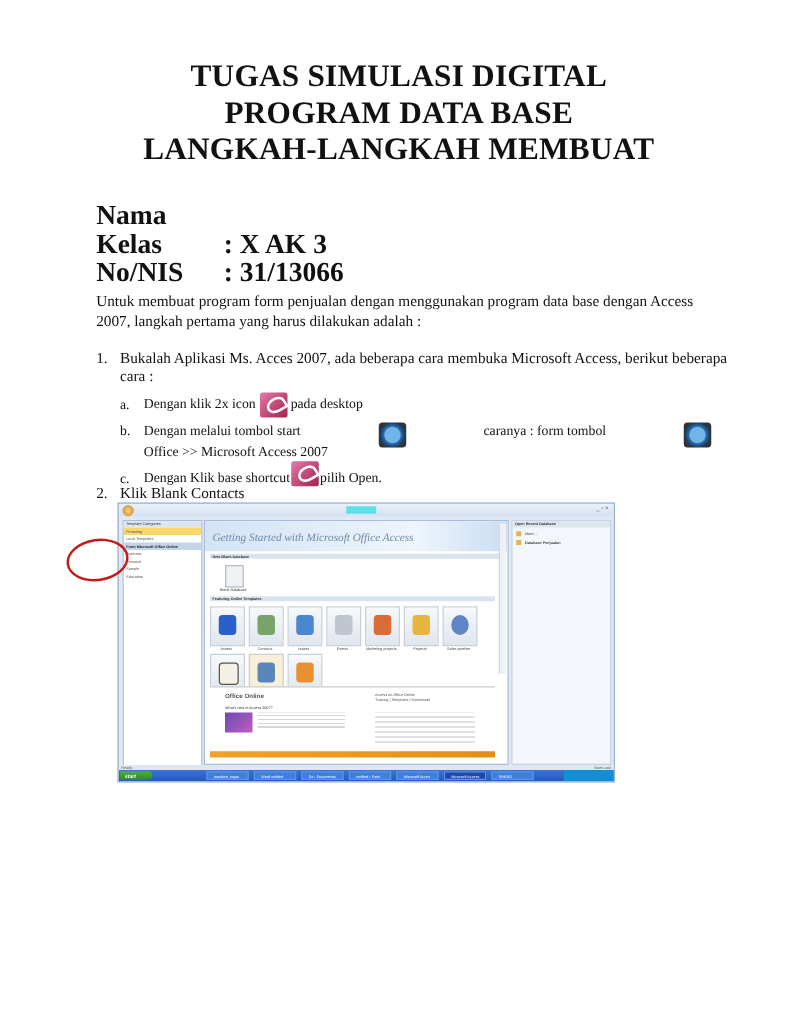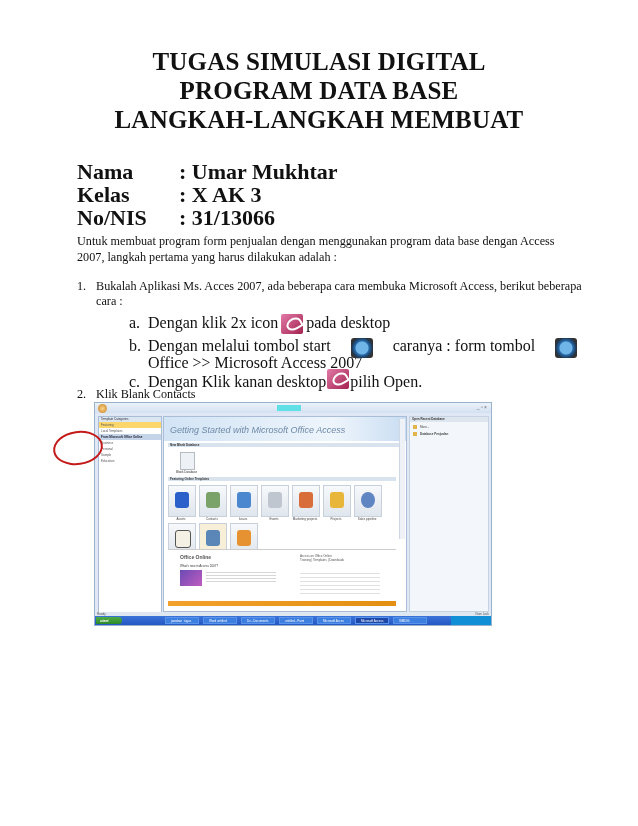--- a/index.html
+++ b/index.html
@@ -8,38 +8,38 @@
   .title { position:absolute; left:0; width:638px; text-align:center;
            font-weight:bold; font-size:25px; line-height:29px; top:47px; letter-spacing:0.2px; }
   .title div { height:29px; }
   .info { position:absolute; left:77px; top:160px; font-weight:bold; font-size:22px; line-height:23px; }
   .info .row { display:flex; height:23px; }
   .info .lbl { width:102px; }
   .para { position:absolute; left:77px; top:233px; width:495px; font-size:12.2px; line-height:16px; text-align:left; }
   .list { position:absolute; left:77px; font-size:12.2px; line-height:15px; }
   .num { position:absolute; left:0; }
   .txt { position:absolute; left:19px; }
-  .sub { position:absolute; font-size:16px; line-height:15px;margin-left:33px; }
+  .sub { position:absolute; font-size:11px; line-height:15px; }
   .icn { display:inline-block; vertical-align:middle; position:relative; }
   .access-icon { width:22px; height:20px; background:linear-gradient(135deg,#e27aa8,#a3224f); border-radius:2px; position:relative; margin:0 3px; }
   .access-icon::after { content:""; position:absolute; left:5px; top:4px; width:12px; height:8px; border:2px solid #fff; border-radius:50% 50% 0 50%; transform:rotate(-30deg); }
   .start-icon { width:22px; height:20px; background:radial-gradient(circle at 50% 50%, #6fb5e8 0 6px, #2a6aa8 7px, #1b3c5e 10px, #333 11px); border-radius:3px; margin:0 3px; }
   
   .shot { position:absolute; left:94px; top:402px; width:396px; height:222px; background:#dfe8f4; border:1px solid #9bb2cc; overflow:hidden; font-family:"Liberation Sans", sans-serif; }
   .s-titlebar { position:absolute; left:0; top:0; width:396px; height:10px; background:linear-gradient(#eaf1fa,#d4e1f1); }
   .s-office-btn { position:absolute; left:3px; top:1px; width:9px; height:9px; border-radius:50%; background:radial-gradient(#f9d48a,#c97f1d); }
   .s-title-hl { position:absolute; left:182px; top:2px; width:24px; height:6px; background:#5ee0e6; }
   .s-winbtns { position:absolute; right:4px; top:1px; font-size:5px; color:#666; }
   .s-sidebar { position:absolute; left:3px; top:13px; width:62px; height:196px; background:#fff; border:1px solid #a9bdd6; }
   .s-side-hd { height:5px; background:#dce6f2; font-size:3px; padding-left:2px; color:#333; }
   .s-side-item { height:6px; font-size:3px; padding-left:2px; color:#555; line-height:6px; }
   .s-side-sel { background:#fbd66b; }
   .s-side-group { background:#c5d5e9; color:#223; font-weight:bold; }
   .s-main { position:absolute; left:68px; top:13px; width:242px; height:194px; background:#fff; border:1px solid #a9bdd6; }
-  .s-banner { height:24px; background:linear-gradient(90deg,#d2e4f5,#eef5fc 70%,#c9ddf2); font-style:italic; color:#6f8aa8; font-size:9px; line-height:26px; padding-left:6px; }
+  .s-banner { height:24px; background:linear-gradient(90deg,#d2e4f5,#eef5fc 70%,#c9ddf2); font-style:italic; color:#6f8aa8; font-size:9px; line-height:26px; padding-left:6px;font-family:Liberation Serif, serif; }
   .s-sec { height:4px; background:#d9e3ee; margin:2px 4px 0; font-size:3px; font-weight:bold; color:#333; padding-left:2px; }
   .s-blank { position:absolute; left:16px; top:35px; width:13px; height:16px; background:#eef1f5; border:1px solid #b5bcc6; }
   .s-blank-lbl { position:absolute; left:12px; top:53px; font-size:3px; color:#333; }
   .s-circle { position:absolute; left:53px; top:431px; width:46px; height:30px; border:2px solid #c41a1a; border-radius:50%; transform:rotate(-8deg); }
   .s-tiles { position:absolute; left:4px; top:68px; }
   .tile { position:absolute; width:26px; height:30px; background:linear-gradient(#f7f9fb,#dfe6ed); border:1px solid #c8d1db; }
   .tile span { position:absolute; left:6px; top:6px; width:14px; height:16px; border-radius:3px; }
   .tile-lbl { position:absolute; font-size:3px; color:#444; width:26px; text-align:center; }
   .s-scroll { position:absolute; left:235px; top:2px; width:5px; height:120px; background:#eef2f6; border-left:1px solid #cfd8e2; }
   .s-online { position:absolute; left:4px; top:132px; width:228px; height:56px; background:#fff; border-top:1px solid #ccc; }
@@ -66,21 +66,20 @@
 
 <div class="title">
   <div>TUGAS SIMULASI DIGITAL</div>
   <div>PROGRAM DATA BASE</div>
   <div>LANGKAH-LANGKAH MEMBUAT</div>
 </div>
 
 <div class="info">
   <div class="row">
     <span class="lbl">Nama</span>
-    <span>: Umar Mukhtar</span>
   </div>
   <div class="row">
     <span class="lbl">Kelas</span>
     <span>: X AK 3</span>
   </div>
   <div class="row">
     <span class="lbl">No/NIS</span>
     <span>: 31/13066</span>
   </div>
 </div>
@@ -91,31 +90,31 @@
   <span class="num">1.</span>
   <span class="txt" style="width:476px;white-space:nowrap;">Bukalah Aplikasi Ms. Acces 2007, ada beberapa cara membuka Microsoft Access, berikut beberapa</span>
   <span class="txt" style="top:15px;">cara :</span>
 </div>
 
 <div class="sub" style="left:96px;top:314px;">
   <span style="display:inline-block;width:19px;">a.</span><span>Dengan klik 2x icon</span><span class="icn access-icon"></span><span>pada desktop</span>
 </div>
 
 <div class="sub" style="left:96px;top:338px;width:476px;">
-  <div style="display:flex;justify-content:flex-start;white-space:nowrap;gap:17px;">
+  <div style="display:flex;justify-content:space-between;white-space:nowrap;gap:17px;">
     <span><span style="display:inline-block;width:19px;">b.</span><span>Dengan melalui tombol start</span></span>
     <span class="icn start-icon"></span>
     <span>caranya : form tombol</span>
     <span class="icn start-icon"></span>
   </div>
   <div style="padding-left:19px;margin-top:-3px;">Office &gt;&gt; Microsoft Access 2007</div>
 </div>
 
 <div class="sub" style="left:96px;top:373px;">
-  <span style="display:inline-block;width:19px;">c.</span><span>Dengan Klik kanan desktop</span><span class="icn access-icon" style="margin:0 1px;top:-4px;"></span><span>pilih Open.</span>
+  <span style="display:inline-block;width:19px;">c.</span><span>Dengan Klik base shortcut</span><span class="icn access-icon" style="margin:0 1px;top:-4px;"></span><span>pilih Open.</span>
 </div>
 
 <div class="list" style="top:387px;width:495px;">
   <span class="num">2.</span>
   <span class="txt" style="white-space:nowrap;">Klik Blank Contacts</span>
 </div>
 
 <div class="shot">
   <div class="s-titlebar">
     <div class="s-office-btn"></div>

